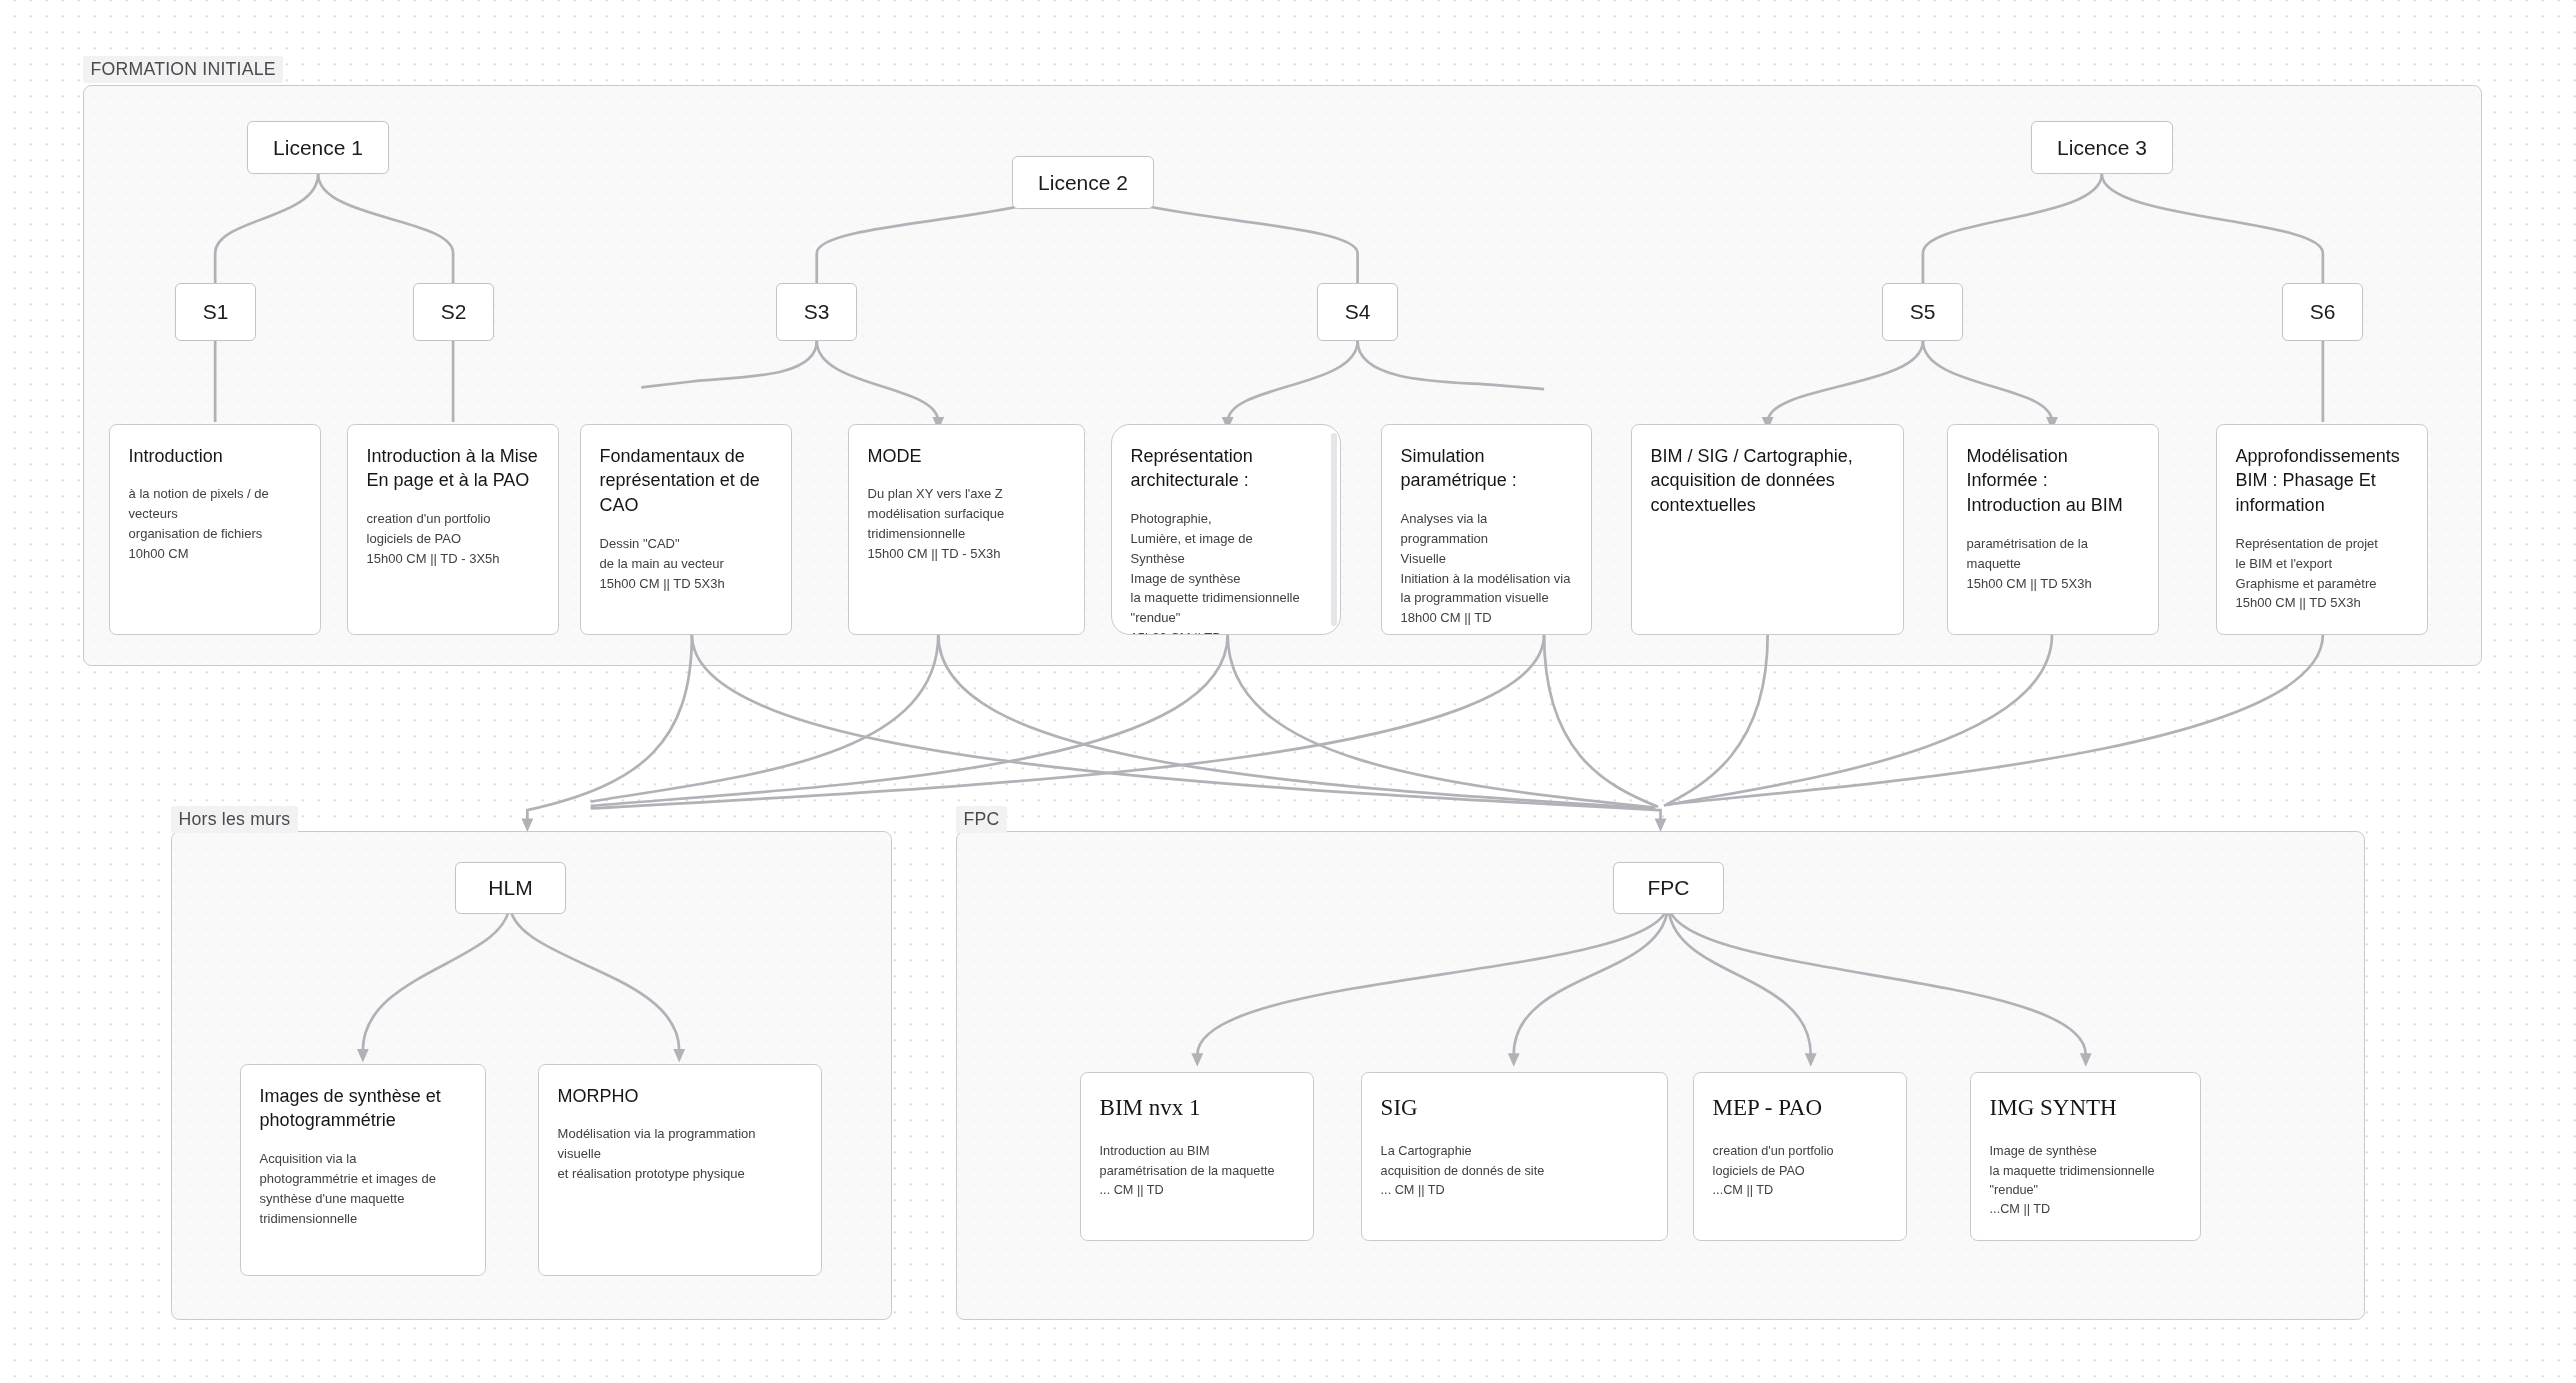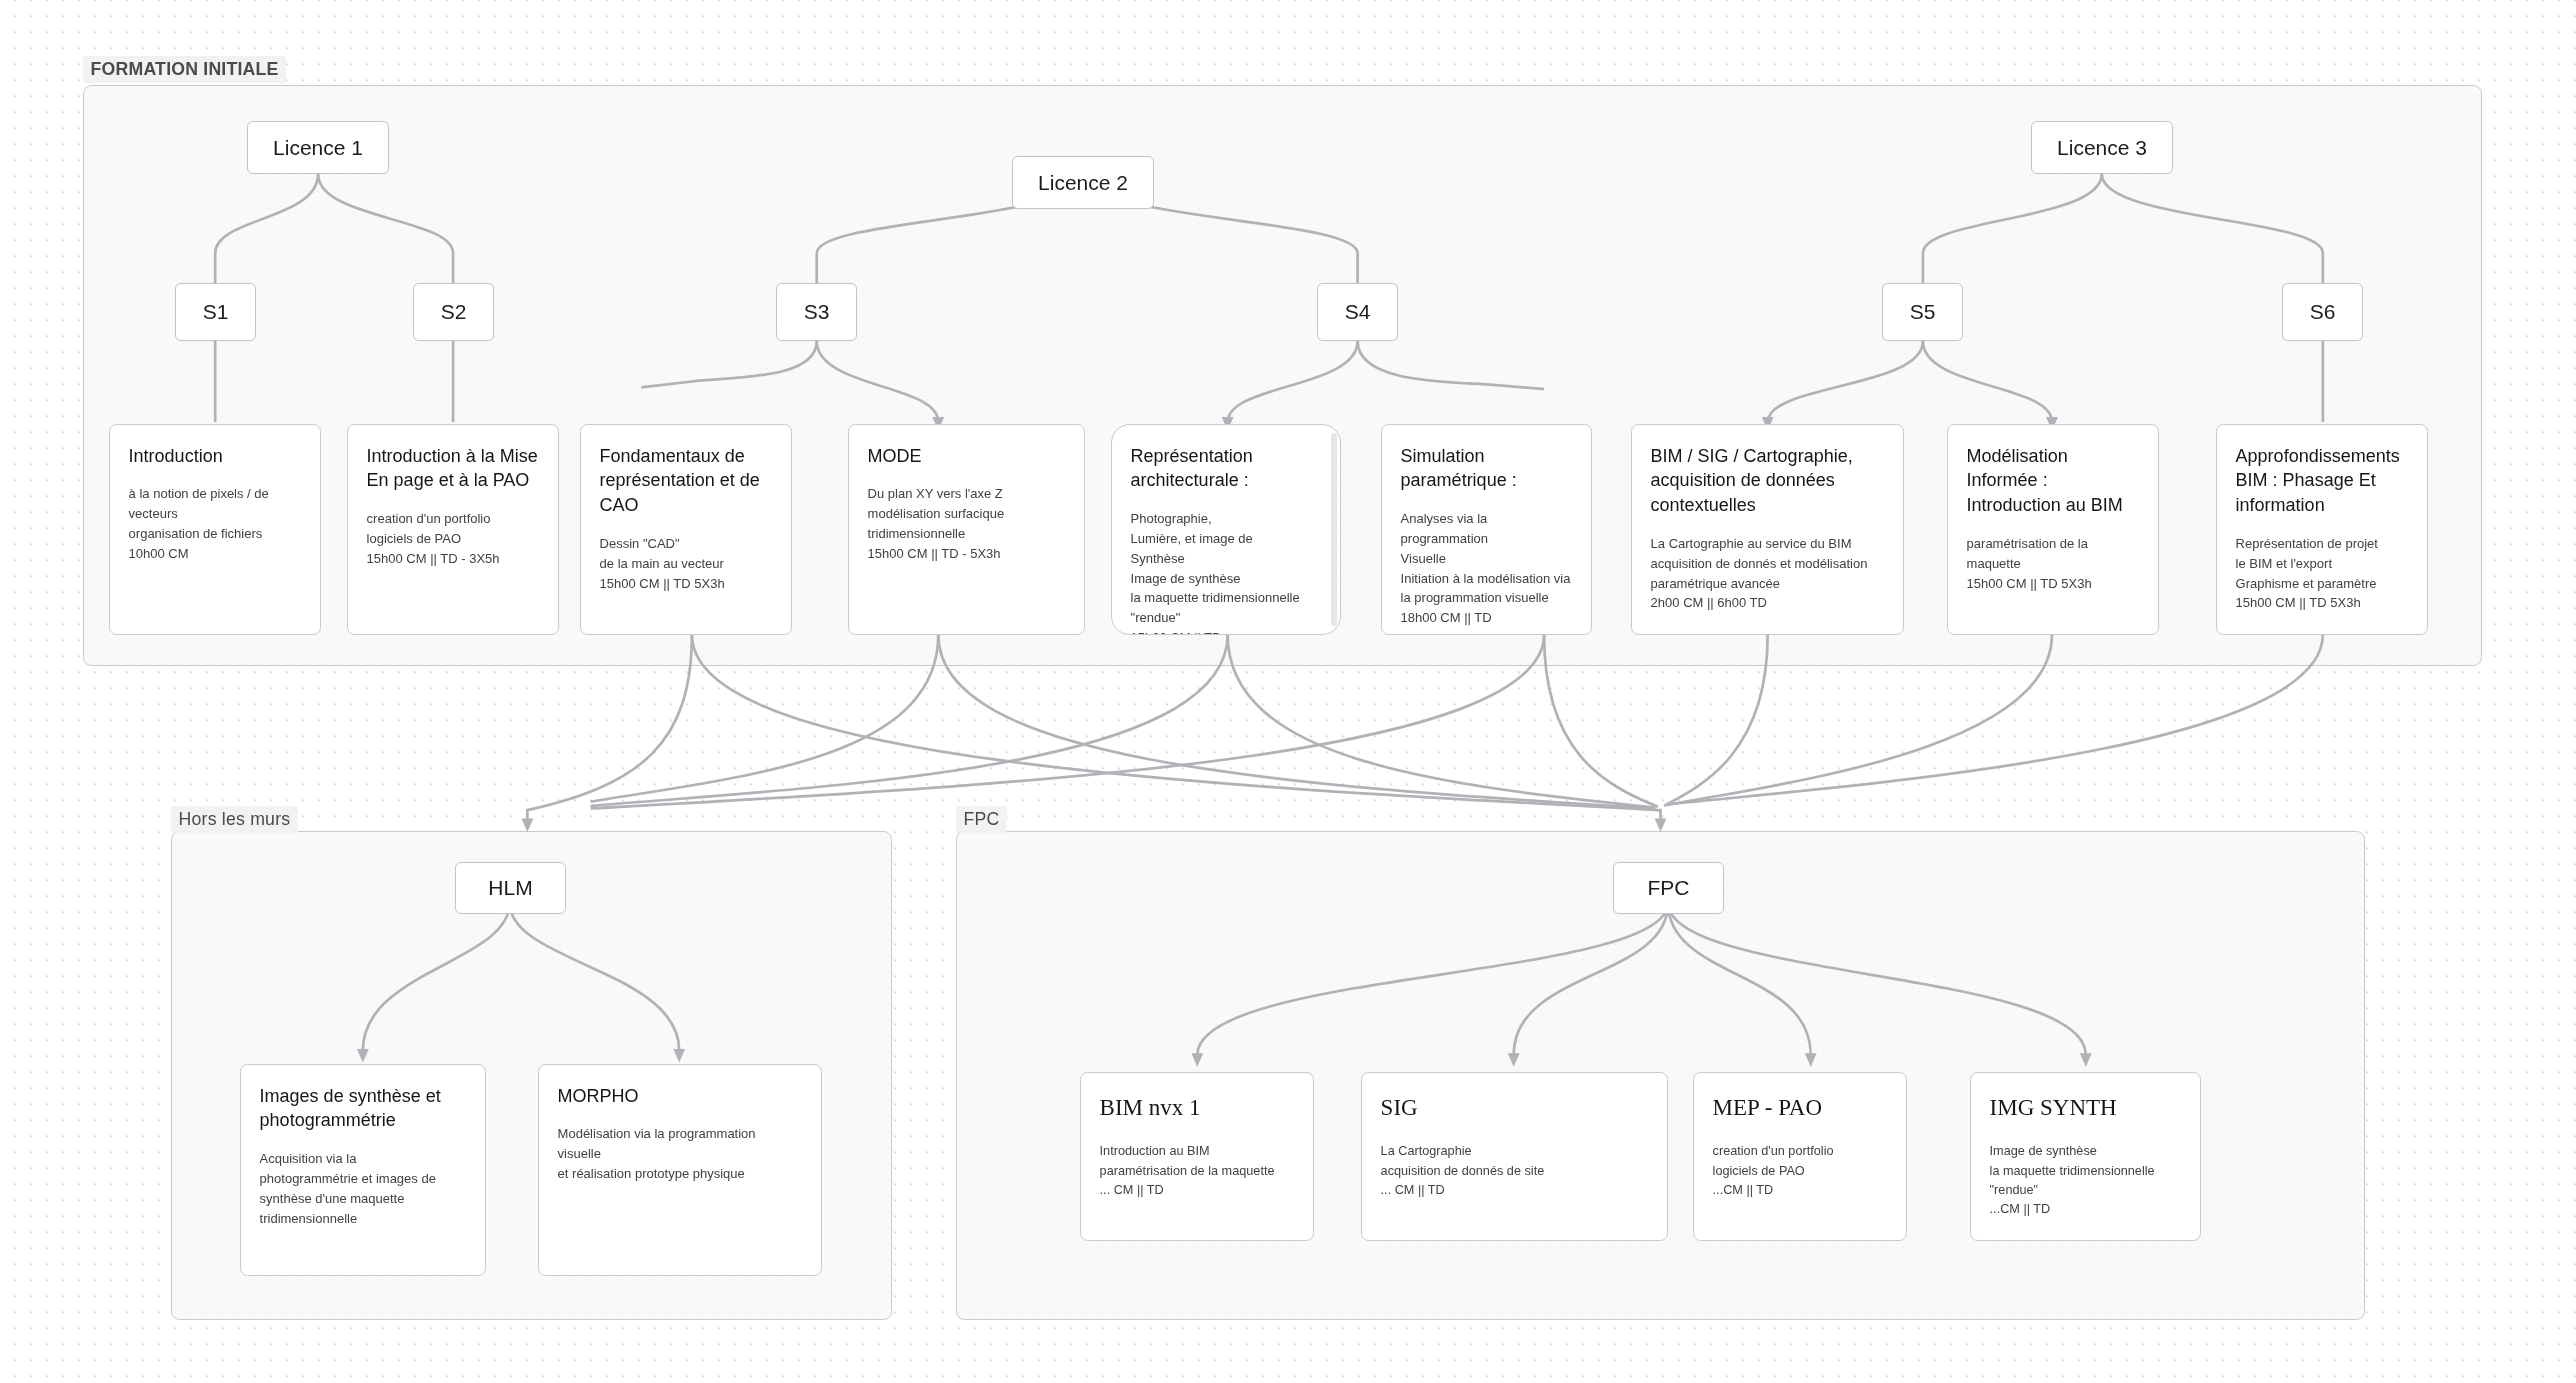--- a/index.html
+++ b/index.html
@@ -109,21 +109,21 @@
     background: #e6e6e8;
     z-index: 6;
   }
 </style>
 </head>
 <body>
 
 <div id="canvas">
 
   <div class="group" style="left:83px; top:85px; width:2399px; height:581px;"></div>
-  <div class="group-label" style="left:83px; top:56px;font-weight:bold;">FORMATION INITIALE</div>
+  <div class="group-label" style="left:83px; top:56px;">FORMATION INITIALE</div>
 
   <div class="group" style="left:171px; top:831px; width:721px; height:489px;"></div>
   <div class="group-label" style="left:171px; top:806px;">Hors les murs</div>
 
   <div class="group" style="left:956px; top:831px; width:1409px; height:489px;"></div>
   <div class="group-label" style="left:956px; top:806px;">FPC</div>
 
   <svg id="edges" viewBox="0 0 3053 1640">
     <defs></defs>
 
@@ -259,24 +259,20 @@
 Visuelle
 Initiation à la modélisation via
 la programmation visuelle
 18h00 CM || TD</div>
   </div>
 
   <div class="card" style="left:1631px; top:424px; width:273px; height:211px;">
     <div class="card-title">BIM / SIG / Cartographie,
 acquisition de données
 contextuelles</div>
-    <div class="card-body">La Cartographie au service du BIM
-acquisition de donnés et modélisation
-paramétrique avancée
-2h00 CM || 6h00 TD</div>
   </div>
 
   <div class="card" style="left:1947px; top:424px; width:212px; height:211px;">
     <div class="card-title">Modélisation
 Informée :
 Introduction au BIM</div>
     <div class="card-body">paramétrisation de la
 maquette
 15h00 CM || TD 5X3h</div>
   </div>

